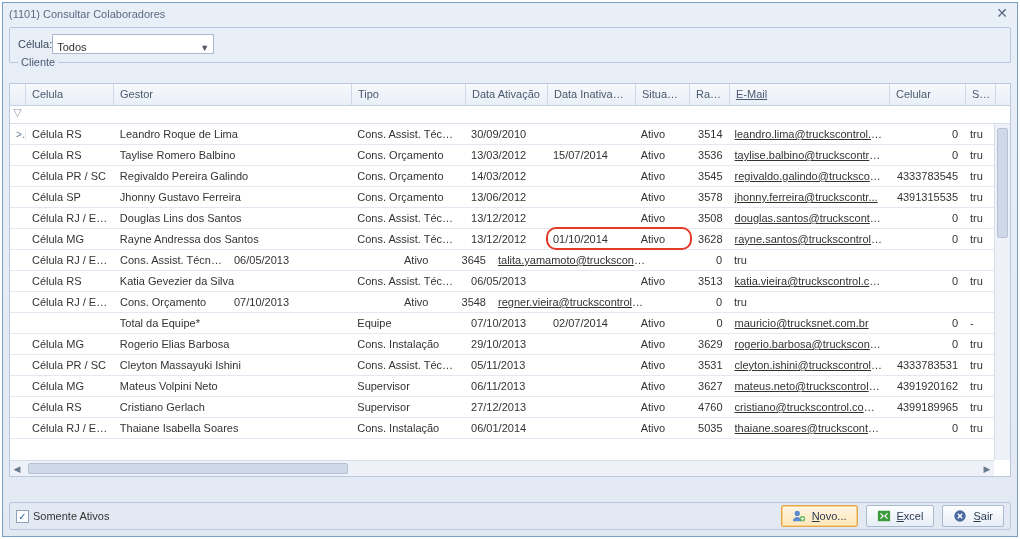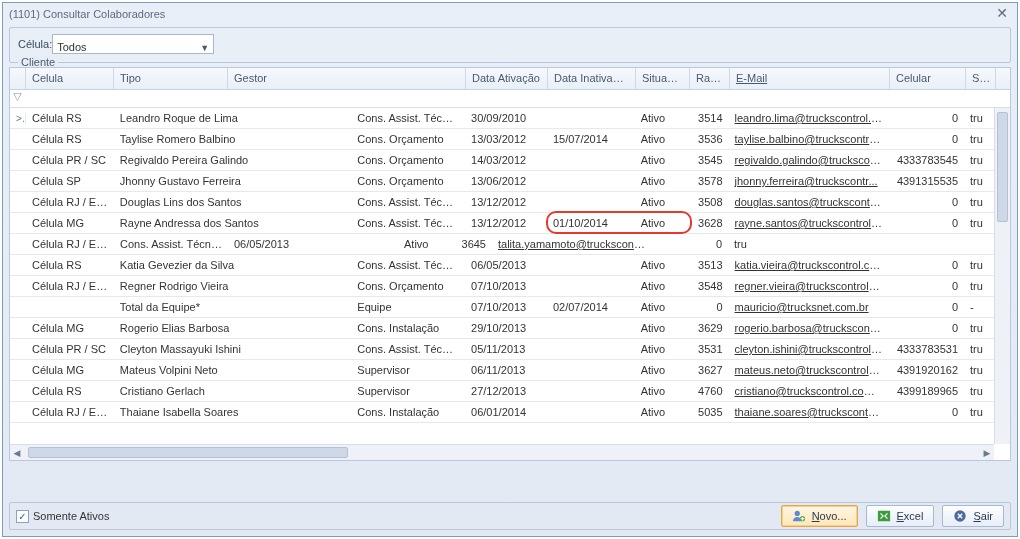--- a/index.html
+++ b/index.html
@@ -7,21 +7,21 @@
   .window { width:1016px; height:535px; margin:2px; border:1px solid #7a9ebd; background:linear-gradient(#e9eff7,#e2e9f3); position:relative; }
   .titlebar { height:22px; padding:0 6px; display:flex; align-items:center; color:#5b6b82; font-size:11px; }
   .titlebar .spacer { flex:1; }
   .close-btn { width:18px; height:16px; text-align:center; line-height:14px; color:#5b6b82; font-size:14px; cursor:default; }
   .fieldset { margin:2px 6px 4px; border:1px solid #b9c8dd; border-radius:2px; padding:6px 8px 8px; position:relative; background:transparent; }
   .fieldset .legend { position:absolute; top:-8px; left:8px; padding:0 3px; background:#e7edf6; color:#4b5a70;margin-top:36px; }
   .filter-row { display:flex; align-items:center; }
   .filter-row label { color:#3a4a60; }
   .select { width:162px; height:20px; border:1px solid #a8b8cf; background:#fff; display:flex; align-items:flex-end; padding:0 4px; justify-content:space-between; }
   .select .arrow { font-size:9px; color:#556; }
-  .panel { margin:4px 6px 6px; border:1px solid #b9c8dd; background:#fff; height:394px; position:relative; }
+  .panel { margin:20px 6px 6px; border:1px solid #b9c8dd; background:#fff; height:394px; position:relative; }
   .grid { position:absolute; inset:0; display:flex; flex-direction:column; }
   .grid-header { display:flex; background:linear-gradient(#f6f9fd,#e9eff7); border-bottom:1px solid #c5d2e3; height:22px; }
   .grid-header .hcell { border-right:1px solid #cdd8e8; padding:4px 6px; color:#4a596e; white-space:nowrap; overflow:hidden; text-overflow:ellipsis; }
   .filter-bar { display:flex; height:18px; border-bottom:1px solid #d7dee9; background:#fff; }
   .filter-bar .fcell { border-right:1px solid transparent; }
   .filter-bar .icon { width:16px; text-align:center; color:#8a97aa; font-size:11px; }
   .grid-body { overflow:hidden; flex:1; position:relative; }
   .grid-rows { position:absolute; top:0; left:0; right:16px; }
   .row { display:flex; height:21px; align-items:center; border-bottom:1px solid #e3e9f2; }
   .row .cell { padding:0 6px; white-space:nowrap; overflow:hidden; text-overflow:ellipsis; }
@@ -73,22 +73,22 @@
         <span class="arrow">▼</span>
       </div>
     </div>
   </div>
 
   <div class="panel">
     <div class="grid">
       <div class="grid-header">
         <div class="hcell c-rowhead"></div>
         <div class="hcell c-celula">Celula</div>
+        <div class="hcell c-gestor">Gestor</div>
         <div class="hcell c-tipo">Tipo</div>
-        <div class="hcell c-gestor">Gestor</div>
         <div class="hcell c-ativ">Data Ativação</div>
         <div class="hcell c-inat">Data Inativacao</div>
         <div class="hcell c-sit">Situacao</div>
         <div class="hcell c-ramal">Ramal</div>
         <div class="hcell c-email">E-Mail</div>
         <div class="hcell c-cel">Celular</div>
         <div class="hcell c-skype">Skype</div>
       </div>
       <div class="filter-bar">
         <div class="fcell icon c-rowhead">▽</div>
@@ -194,21 +194,20 @@
               <div class="cell c-inat"></div>
               <div class="cell c-sit">Ativo</div>
               <div class="cell c-ramal num">3513</div>
               <div class="cell c-email">katia.vieira@truckscontrol.com...</div>
               <div class="cell c-cel num">0</div>
               <div class="cell c-skype">tru</div>
             </div>
             <div class="row">
               <div class="cell rowhead c-rowhead"></div>
               <div class="cell c-celula">Célula RJ / ES...</div>
-              <div class="cell c-gestor">Regner Rodrigo Vieira</div>
               <div class="cell c-tipo">Cons. Orçamento</div>
               <div class="cell c-ativ">07/10/2013</div>
               <div class="cell c-inat"></div>
               <div class="cell c-sit">Ativo</div>
               <div class="cell c-ramal num">3548</div>
               <div class="cell c-email">regner.vieira@truckscontrol.c...</div>
               <div class="cell c-cel num">0</div>
               <div class="cell c-skype">tru</div>
             </div>
             <div class="row">

